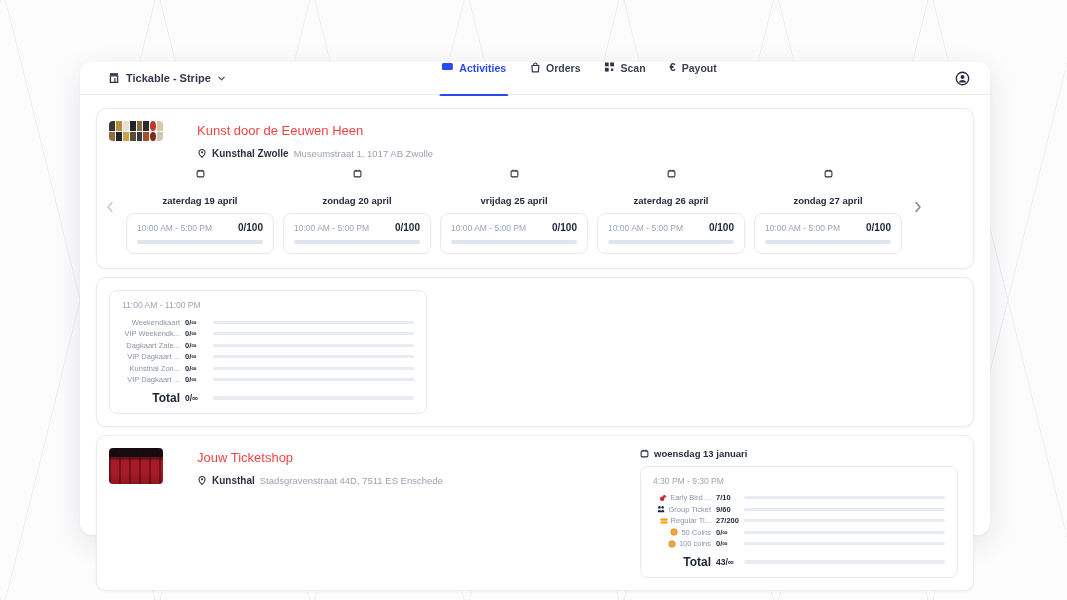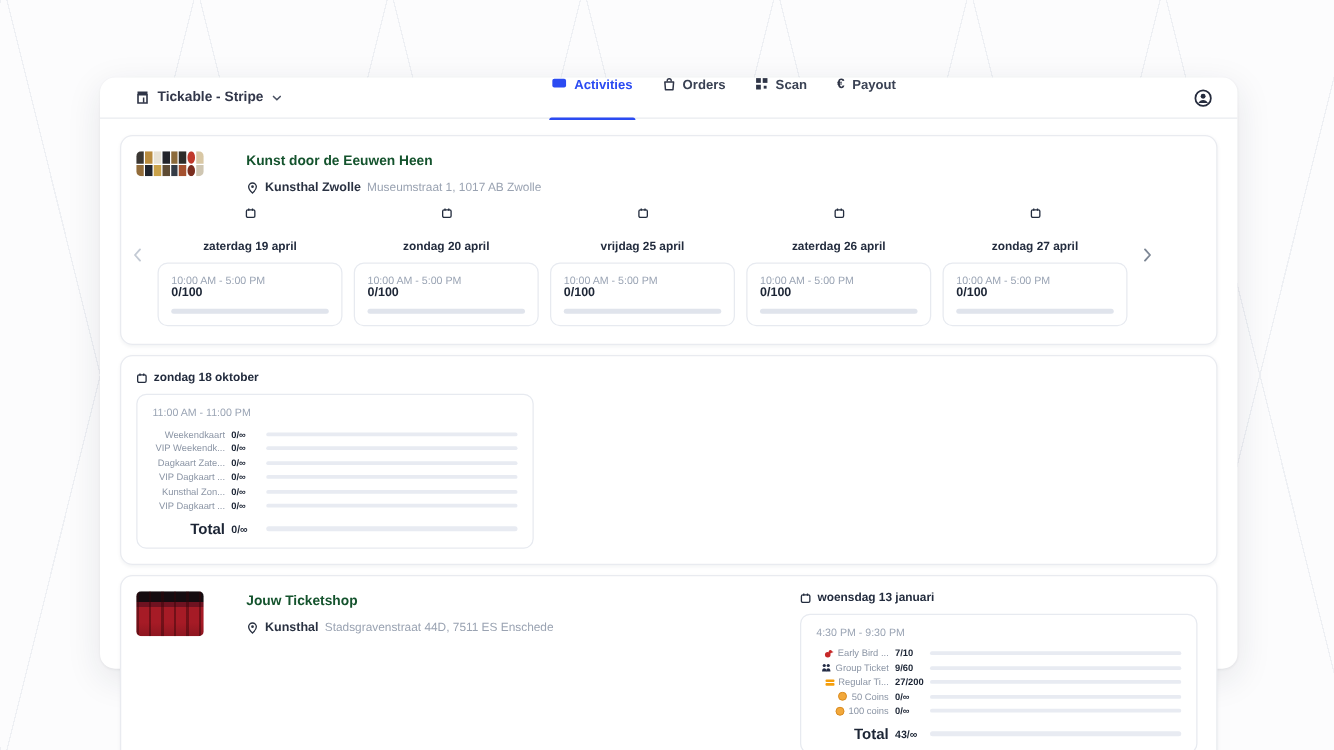--- a/index.html
+++ b/index.html
@@ -69,36 +69,36 @@
     background-position:0 0,0 0,50% 0,0 0; background-repeat:no-repeat;
     box-shadow:inset 0 -8px 6px -4px #06080f;
   }
   .thumb-seats {
     width:54px; height:36px;
     background-image:
       repeating-linear-gradient(90deg, rgba(50,4,8,.45) 0 2px, transparent 2px 10px),
       linear-gradient(180deg, #150c10 0 24%, #6e1220 24% 34%, #a61b26 34% 70%, #8e1620 100%);
   }
   .event-info { padding-top:2px; }
-  .event-title { font-size:11px; font-weight:bold; color:#14532d; }
+  .event-title { font-size:13px; font-weight:normal; color:#ef4444; }
   .event-loc { display:flex; align-items:center; gap:5px; margin-top:10px; }
   .venue { font-size:10px; font-weight:bold; color:#2a3242; }
   .address { font-size:9.5px; color:#9aa3b2; }
   
   .dates-row { display:flex; align-items:flex-start; padding:10px 8px 14px 6px; gap:9px; }
   .car-btn {
     flex:none; width:14px; height:20px; margin-top:28px;
     display:flex; align-items:center; justify-content:center;
     background:none; border:none; cursor:pointer;
   }
   .date-item { width:148px; flex:none; }
   .date-head { display:flex; align-items:center; gap:17px;flex-direction:column; }
   .date-head-label { font-size:9.5px; font-weight:bold; color:#232c3e; white-space:nowrap; }
   .date-box { margin-top:7px; border:1px solid #e7eaf0; border-radius:8px; padding:8px 10px 9px; cursor:pointer; background:#fff; }
-  .date-line { display:flex; justify-content:space-between; align-items:flex-start;flex-direction:column; }
+  .date-line { display:flex; justify-content:space-between; align-items:center; }
   .date-time { font-size:8.5px; color:#9aa4b4; white-space:nowrap; }
   .date-count { font-size:10px; font-weight:bold; color:#1c2535; }
   .date-track { margin-top:7px; height:4px; border-radius:2px; background:#e0e4ec; overflow:hidden; }
   .date-fill { height:100%; background:#2b4bf2; border-radius:2px; }
   
   .card-split { display:flex; justify-content:space-between; padding-bottom:12px; }
   .card-split .event-head { padding:0; flex:1; }
   .card-split { padding:12px 14px 12px 12px; }
   .session { width:318px; flex:none; margin-right:1px; }
   .session-head { display:flex; align-items:center; gap:5px; margin:0 0 7px 0; }
@@ -339,29 +339,20 @@
           <svg width="8" height="12" viewBox="0 0 8 12">
               <path d="M2 1.5L6 6l-4 4.5" fill="none" stroke="#7d8795" stroke-width="1.5" stroke-linecap="round" stroke-linejoin="round"></path>
             </svg>
         </button>
       </div>
     </div>
 
     <div class="card card-split">
 
       <div class="session">
-        <div class="session-head">
-          <span class="ricon">
-              <svg width="9" height="9" viewBox="0 0 12 12">
-                <rect x="1.5" y="2.5" width="9" height="8" rx="1.5" fill="none" stroke="#232c3e" stroke-width="1.4"></rect>
-                <path d="M4 1v2.4M8 1v2.4" stroke="#232c3e" stroke-width="1.4"></path>
-              </svg>
-            </span>
-          <span class="date-head-label">zondag 18 oktober</span>
-        </div>
         <div class="session-box">
           <div class="session-time">11:00 AM - 11:00 PM</div>
 
           <div class="trow">
             <span class="trow-label">Weekendkaart</span>
             <span class="trow-value">0/∞</span>
             <span class="trow-bar"><span class="trow-fill" style="width: 0%;"></span></span>
           </div>
           <div class="trow">
             <span class="trow-label">VIP Weekendk...</span>

